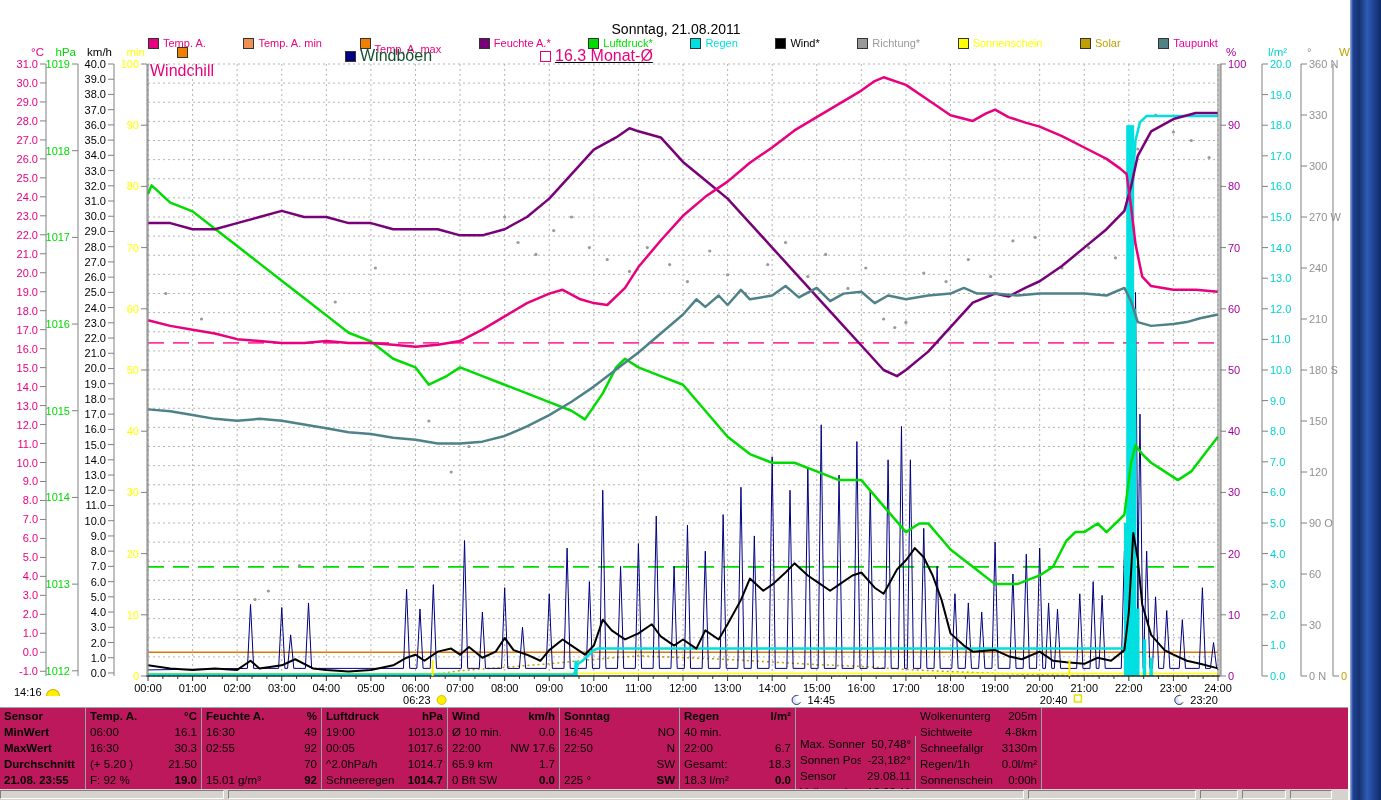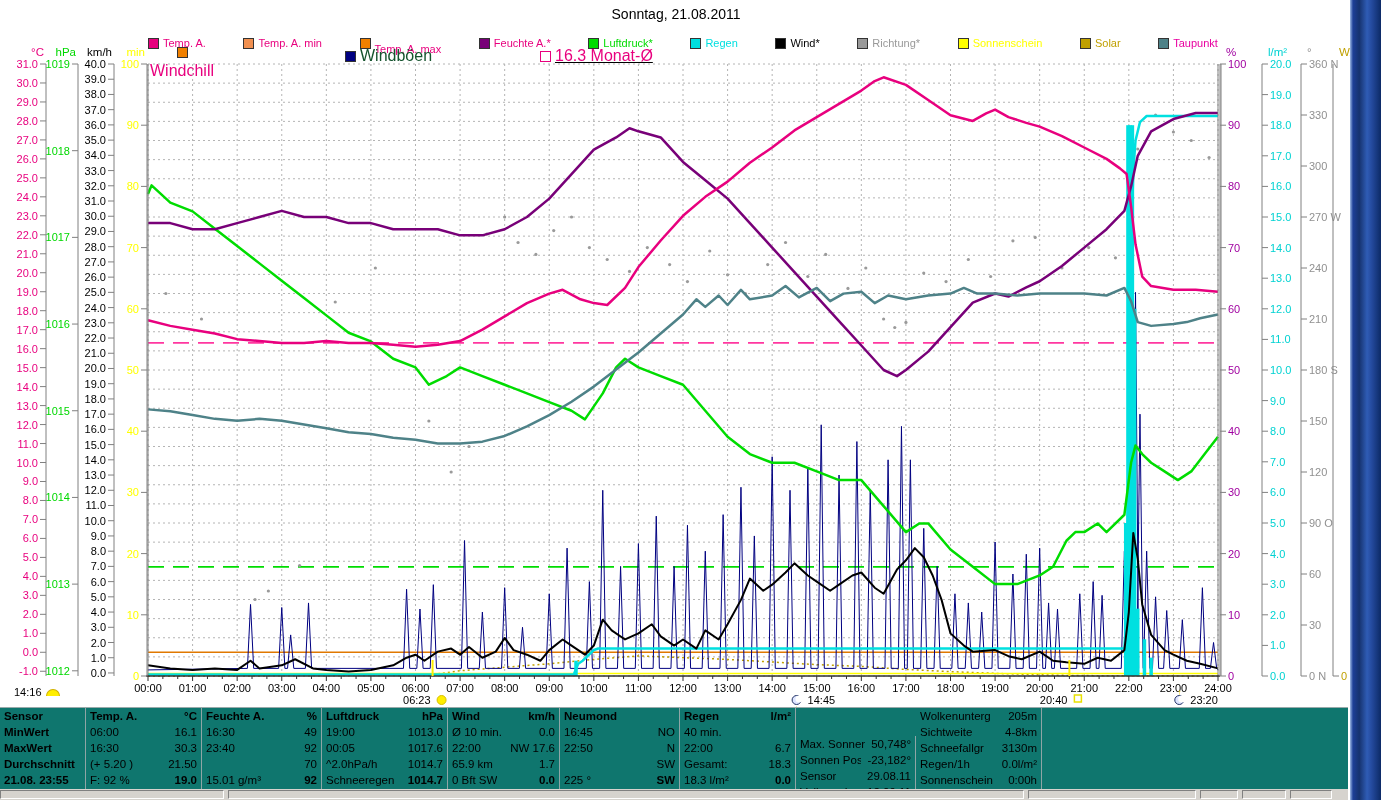--- a/index.html
+++ b/index.html
@@ -1,32 +1,32 @@
 <!DOCTYPE html>
 <html><head>
 <meta charset="utf-8">
 <style>
   html,body{margin:0;padding:0;background:#fff;}
   #app{position:relative;width:1381px;height:800px;background:#fff;overflow:hidden;
        font-family:"Liberation Sans",sans-serif;}
-  #page-title{position:absolute;top:6px;left:0;width:1352px;text-align:center;
+  #page-title{position:absolute;top:21px;left:0;width:1352px;text-align:center;
        font-size:14px;color:#000;}
   .legend-row{position:absolute;left:148px;width:1070px;display:flex;
        justify-content:space-between;font-size:11px;}
   #legend-row-1{top:31px;}
   .legend-item{display:flex;align-items:center;gap:4px;white-space:nowrap;}
   .swatch{width:9px;height:9px;border:1px solid #333;display:inline-block;}
   .legend-abs{position:absolute;top:47px;}
   #chart-svg{position:absolute;top:0;left:0;}
   #corner-time{position:absolute;left:14px;top:686px;font-size:11px;color:#000;
        display:flex;align-items:center;gap:4px;}
   .half-sun{width:12px;height:6px;background:#ffee00;border:1px solid #d0b000;
        border-radius:12px 12px 0 0;border-bottom:none;display:inline-block;}
   #summary-table{position:absolute;left:0;top:707px;width:1348px;height:81px;
-       background:#0f766e;border-top:1px solid #9aa;display:flex;font-size:11.5px;color:#000;}
+       background:#be185d;border-top:1px solid #9aa;display:flex;font-size:11.5px;color:#000;}
   .tcol{height:100%;box-sizing:border-box;border-right:1px solid #8fa5a5;
        padding:1px 4px 0 4px;display:flex;flex-direction:column;}
   .trow{display:flex;justify-content:space-between;height:16px;line-height:15px;white-space:nowrap;gap:6px;}
   .trow .lab{overflow:hidden;}
   .b{font-weight:bold;}
   #status-bar{position:absolute;left:0;top:789px;width:1348px;height:11px;
        background:#d6d3ce;display:flex;gap:4px;padding-top:1px;box-sizing:border-box;}
   .seg{height:9px;background:#d6d3ce;border:1px solid;border-color:#808080 #fff #fff #808080;box-sizing:border-box;}
   #window-border-right{position:absolute;top:0;left:1350px;width:31px;height:800px;
        background:linear-gradient(90deg,#9db9e4 0,#1d3f97 3px,#16336f 30%,#2f5cb5 55%,#244a9e 70%,#0c2a66 100%);}
@@ -737,21 +737,21 @@
       <div class="tcol" style="width: 120px;">
         <div class="trow">
           <span class="lab b">Feuchte A.</span>
           <span class="b">%</span>
         </div>
         <div class="trow">
           <span class="lab">16:30</span>
           <span class="">49</span>
         </div>
         <div class="trow">
-          <span class="lab">23:40</span>
+          <span class="lab">02:55</span>
           <span class="">92</span>
         </div>
         <div class="trow">
           <span class="lab"></span>
           <span class="">70</span>
         </div>
         <div class="trow">
           <span class="lab">15.01 g/m³</span>
           <span class="b">92</span>
         </div>
@@ -795,21 +795,21 @@
           <span class="lab">65.9 km</span>
           <span class="">1.7</span>
         </div>
         <div class="trow">
           <span class="lab">0 Bft SW</span>
           <span class="b">0.0</span>
         </div>
       </div>
       <div class="tcol" style="width: 120px;">
         <div class="trow">
-          <span class="lab b">Neumond</span>
+          <span class="lab b">Sonntag</span>
           <span class="b"></span>
         </div>
         <div class="trow">
           <span class="lab">16:45</span>
           <span class="">NO</span>
         </div>
         <div class="trow">
           <span class="lab">22:50</span>
           <span class="">N</span>
         </div>

